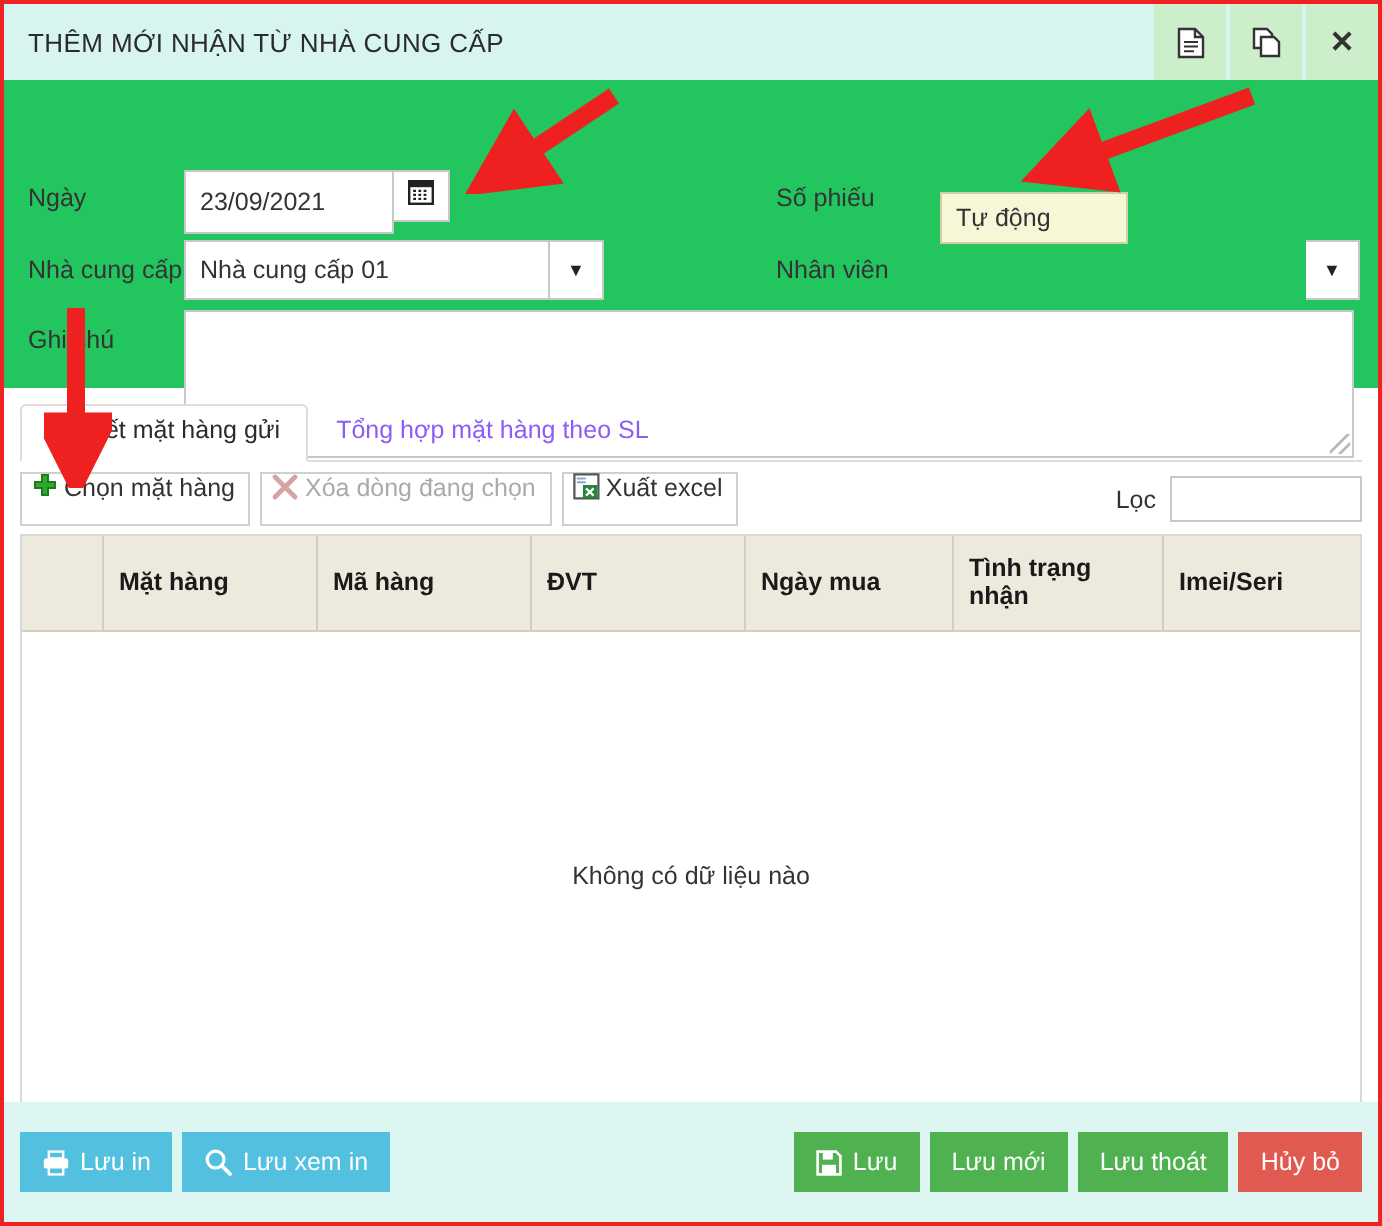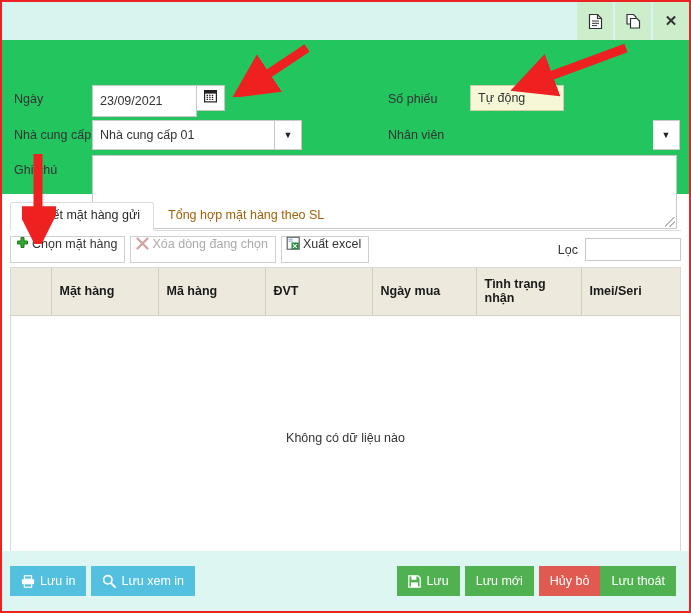--- a/index.html
+++ b/index.html
@@ -91,21 +91,21 @@
   
   .tabstrip {
     position: absolute; left: 8px; top: 198px; right: 8px; height: 31px;
     border-bottom: 1px solid #ddd;
     display: flex; align-items: flex-end;
   }
   .tab {
     font-size: 12.5px;
     padding: 6px 13px 7px 13px;
     line-height: 1.1;
-    color: #a16207;
+    color: #8b5cf6;
     border: 1px solid transparent;
     margin-bottom: -1px;
   }
   .tab.active {
     color: #2b2b2b;
     background: #fff;
     border: 1px solid #ddd;
     border-bottom-color: #fff;
     border-radius: 3px 3px 0 0;
   }
@@ -188,20 +188,21 @@
 
   
   .arrow { position: absolute; pointer-events: none; }
 </style>
 </head>
 <body>
 
 <div id="app">
 
   <div class="titlebar">
+    <div class="title">THÊM MỚI NHẬN TỪ NHÀ CUNG CẤP</div>
     <div class="winbtns">
       <div class="winbtn">
         <span>
           <svg width="15" height="17" viewBox="0 0 15 17">
             <path d="M1.5 1.5h8l4 4v10h-12z" fill="#fff" stroke="#333" stroke-width="1.2"></path>
             <path d="M9.5 1.5v4h4" fill="none" stroke="#333" stroke-width="1.2"></path>
             <path d="M4 8h7M4 10.3h7M4 12.6h5" stroke="#333" stroke-width="1"></path>
           </svg>
         </span>
       </div>
@@ -238,21 +239,21 @@
     <div class="ddbtn" style="left:273px; top:80px; width:27px; height:30px;">
       <span>▼</span>
     </div>
 
     <div class="lbl" style="left:12px; top:123px;">Ghi chú</div>
     <div class="note" style="left:90px; top:115px; right:12px; height:74px;">
       <div class="grip"></div>
     </div>
 
     <div class="lbl" style="left:386px; top:52px;">Số phiếu</div>
-    <div class="fld yellow" style="left:468px; top:45px; width:94px; height:26px;">Tự động</div>
+    <div class="fld yellow" style="left:468px; top:56px; width:94px; height:26px;">Tự động</div>
 
     <div class="lbl" style="left:386px; top:88px;">Nhân viên</div>
     <div class="ddbtn" style="left:651px; top:80px; width:27px; height:30px;">
       <span>▼</span>
     </div>
   </div>
 
   <div class="tabstrip">
     <div class="tab active">Chi tiết mặt hàng gửi</div>
     <div class="tab">Tổng hợp mặt hàng theo SL</div>
@@ -351,25 +352,25 @@
           <path d="M0.8 0.8h9.2l2.2 2.2v9.2H0.8z" fill="none" stroke="#fff" stroke-width="1.3"></path>
           <rect x="3.4" y="0.8" width="5" height="4" fill="#fff"></rect>
           <rect x="3" y="7.4" width="7" height="4.8" fill="#fff"></rect>
         </svg>
       </span>
       <span>Lưu</span>
     </div>
     <div class="fbtn ok">
       <span>Lưu mới</span>
     </div>
+    <div class="fbtn ok">
+      <span>Lưu thoát</span>
+    </div>
     <div class="fbtn danger">
       <span>Hủy bỏ</span>
-    </div>
-    <div class="fbtn ok">
-      <span>Lưu thoát</span>
     </div>
   </div>
 
   <svg class="arrow" style="left:225px; top:40px;" width="85" height="55">
     <defs>
       <marker id="ah1" markerWidth="5" markerHeight="5" refX="2.2" refY="2.5" orient="auto">
         <path d="M0,0 L5,2.5 L0,5 z" fill="#ef2020"></path>
       </marker>
     </defs>
     <path d="M80,6 L26,42" stroke="#ef2020" stroke-width="9" marker-end="url(#ah1)"></path>

